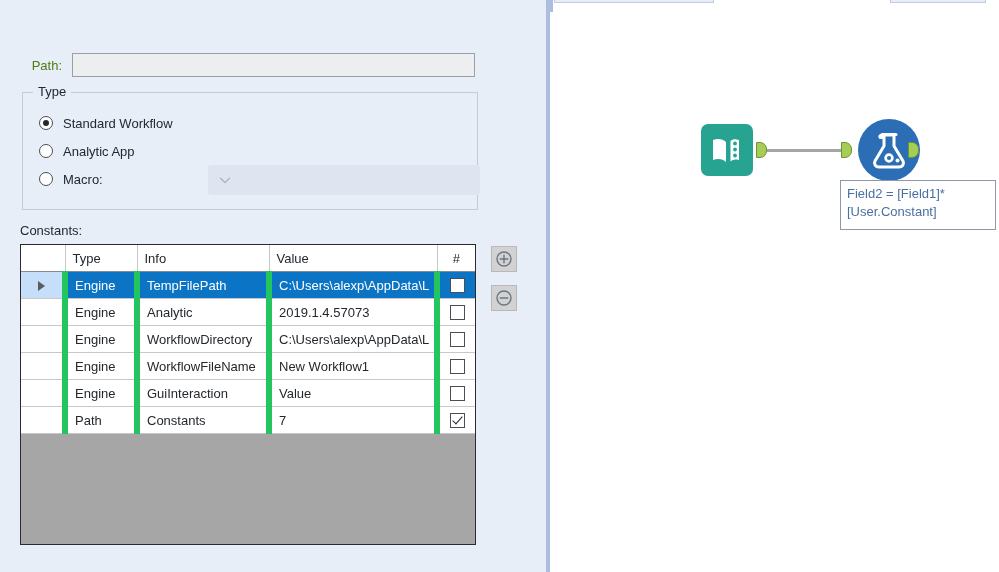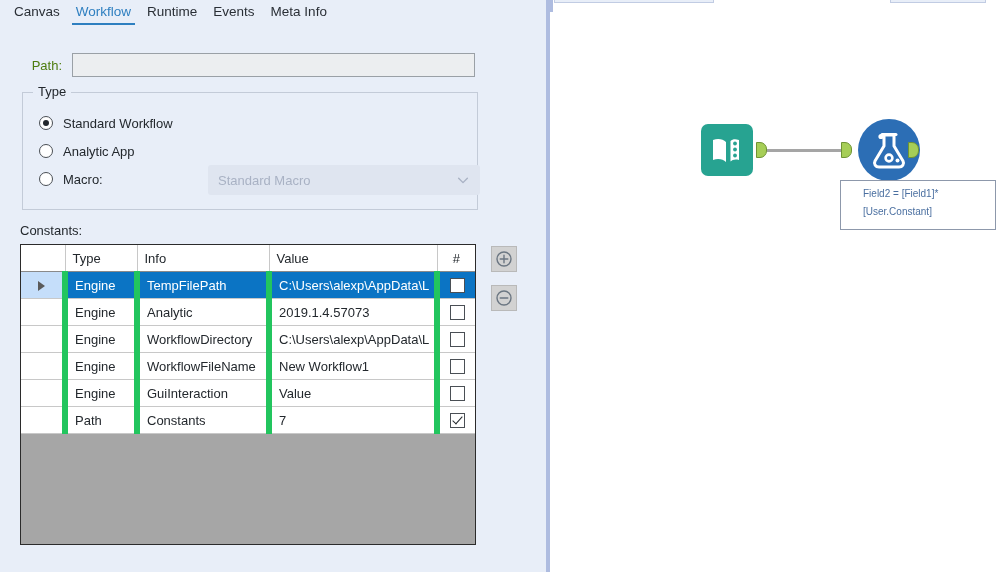--- a/index.html
+++ b/index.html
@@ -359,41 +359,34 @@
     background: #a5a5a5;
   }
 
   #annotation-box {
     position: absolute;
     left: 840px; top: 180px;
     width: 156px; height: 50px;
     background: #ffffff;
     border: 1px solid #8d98ab;
     box-sizing: border-box;
-    padding: 4px 22px;
-    font-size: 10px;
+    padding: 4px 6px;
+    font-size: 13px;
     line-height: 18px;
     color: #4a6fa0;
     font-family: "Liberation Sans", sans-serif;
     white-space: pre-line;
     overflow: hidden;
   }
 </style>
 </head>
 <body>
 
 <div id="left-panel">
 
-  <div id="tab-strip">
-    <button class="tab">Canvas</button>
-    <button class="tab active">Workflow</button>
-    <button class="tab">Runtime</button>
-    <button class="tab">Events</button>
-    <button class="tab">Meta Info</button>
-  </div>
 
   <div id="path-row">
     <div id="path-label">Path:</div>
     <input id="path-input" type="text" value="" style="">
   </div>
 
   <fieldset id="type-group">
     <div id="type-legend">Type</div>
 
     <div class="radio-row" id="radio-standard">
@@ -405,21 +398,20 @@
       <span class="radio-dot"></span>
       <span class="radio-label">Analytic App</span>
     </div>
 
     <div class="radio-row" id="radio-macro">
       <span class="radio-dot"></span>
       <span class="radio-label">Macro:</span>
     </div>
 
     <div id="macro-select">
-      <span id="macro-select-value">Standard Macro</span>
       <svg id="macro-chevron" viewBox="0 0 16 16">
         <path d="M3 6 L8 11 L13 6" fill="none" stroke="#a9b2c4" stroke-width="1.6" stroke-linecap="round" stroke-linejoin="round"></path>
       </svg>
     </div>
   </fieldset>
 
   <div id="constants-label">Constants:</div>
 
   <div id="constants-table-wrap">
     <table id="constants-table">

